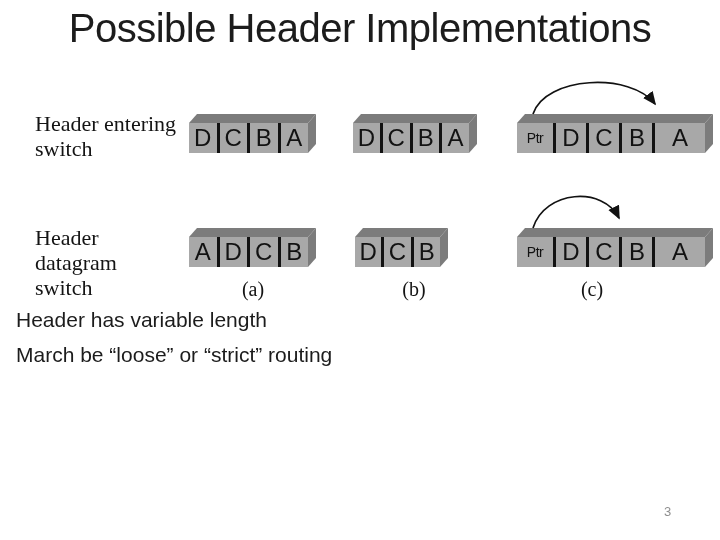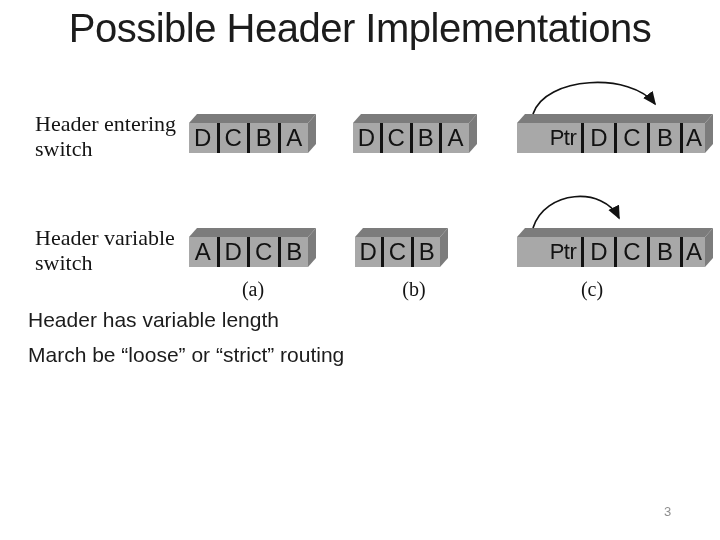--- a/index.html
+++ b/index.html
@@ -38,53 +38,53 @@
     width:calc(100% - 8px);
     background:var(--face,#a8a8a8);
     display:flex; align-items:stretch;
   }
   .cell {
     flex:1 1 0; display:flex; align-items:center; justify-content:center;
     font-size:24px; color:#121212; font-family:"Liberation Sans", sans-serif;
     border-left:3px solid var(--divider,#121212);
   }
   .cell:first-child { border-left:none; }
-  .cell.ptr  { flex:0 0 36px; font-size:22px; letter-spacing:-0.5px;padding-left:28px; }
+  .cell.ptr  { flex:0 0 36px; font-size:14px; letter-spacing:-0.5px; }
   .cell.w30  { flex:0 0 30px; }
   .cell.grow { flex:1 1 auto; }
 
   .arc { position:absolute; overflow:visible; }
 
   .collabel {
     position:absolute; top:278px; width:60px; text-align:center;
     font-family:"Liberation Serif", serif; font-size:20px; color:#141414;
   }
   .bullets {
-    position:absolute; left:28px; top:302px; width:660px;
+    position:absolute; left:16px; top:302px; width:660px;
     font-size:21px; line-height:35px; color:var(--text,#1c1c1c);
     font-family:"Liberation Sans", sans-serif;
   }
   .pagenum {
     position:absolute; left:664px; top:504px; font-size:13px;
     color:var(--muted,#8f8f8f); font-family:"Liberation Sans", sans-serif;
   }
 </style>
 </head>
 <body>
 
 <div class="slide">
 
   <h1 class="title">Possible Header Implementations</h1>
 
   <div class="rowlabel entering">
     <div>Header entering</div>
     <div>switch</div>
   </div>
   <div class="rowlabel leaving">
-    <div>Header variable</div>
+    <div>Header datagram</div>
     <div>switch</div>
   </div>
 
   <div class="bar" style="left:189px; top:114px; width:127px">
     <div class="band"></div>
     <div class="side3d"></div>
     <div class="face">
       <div class="cell">D</div>
       <div class="cell">C</div>
       <div class="cell">B</div>

